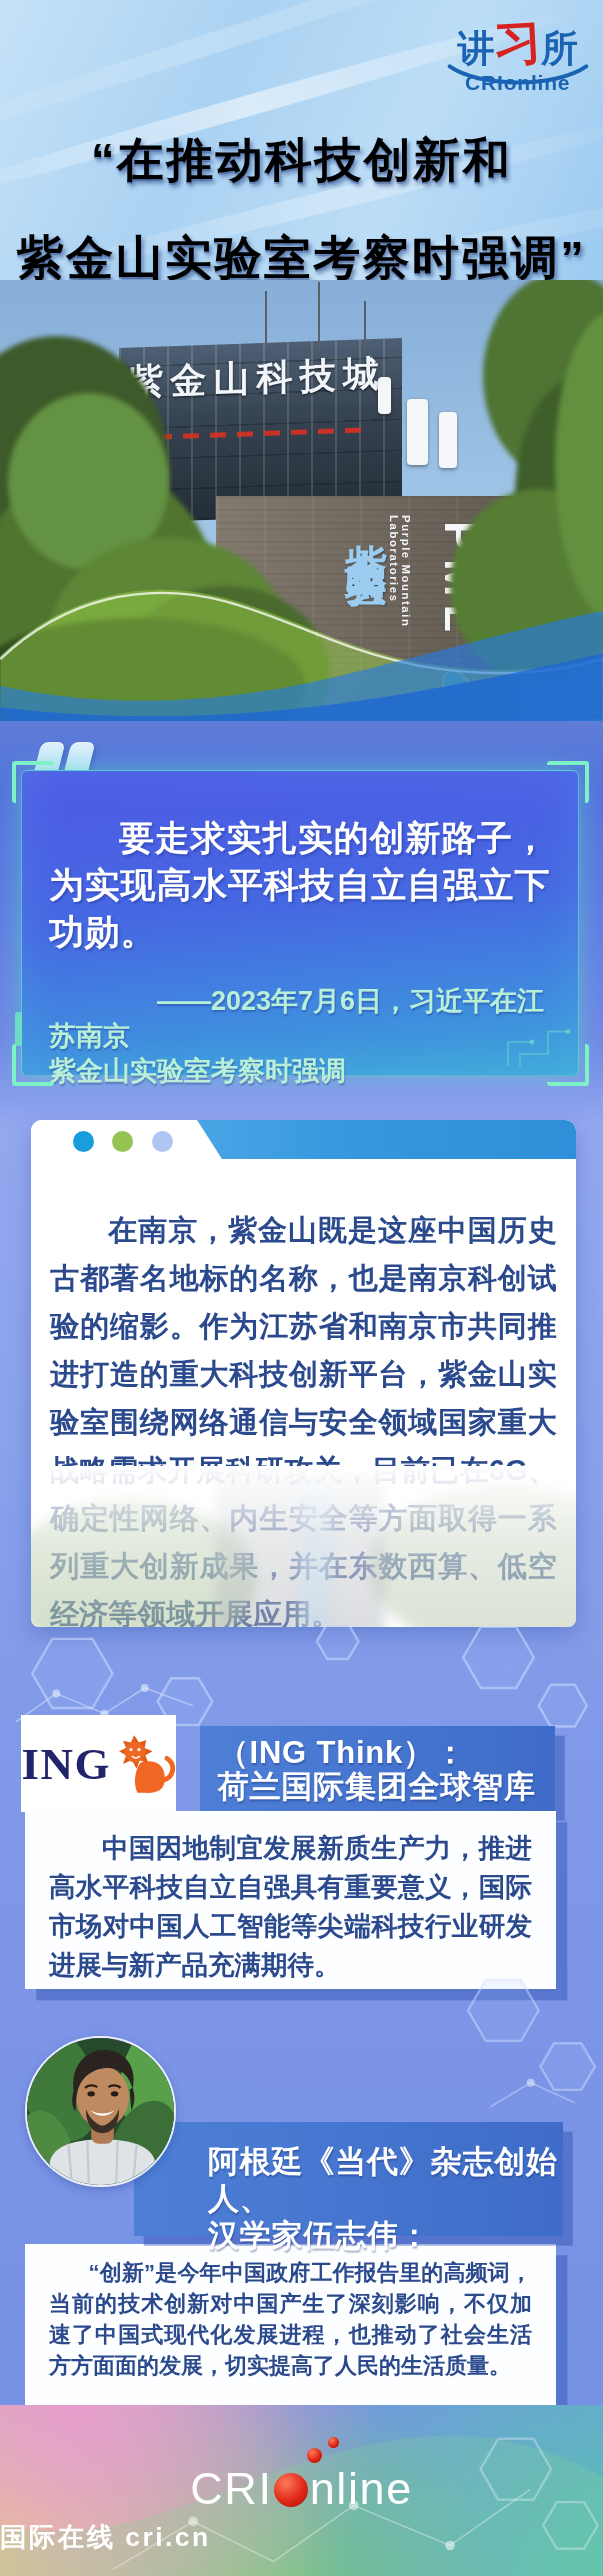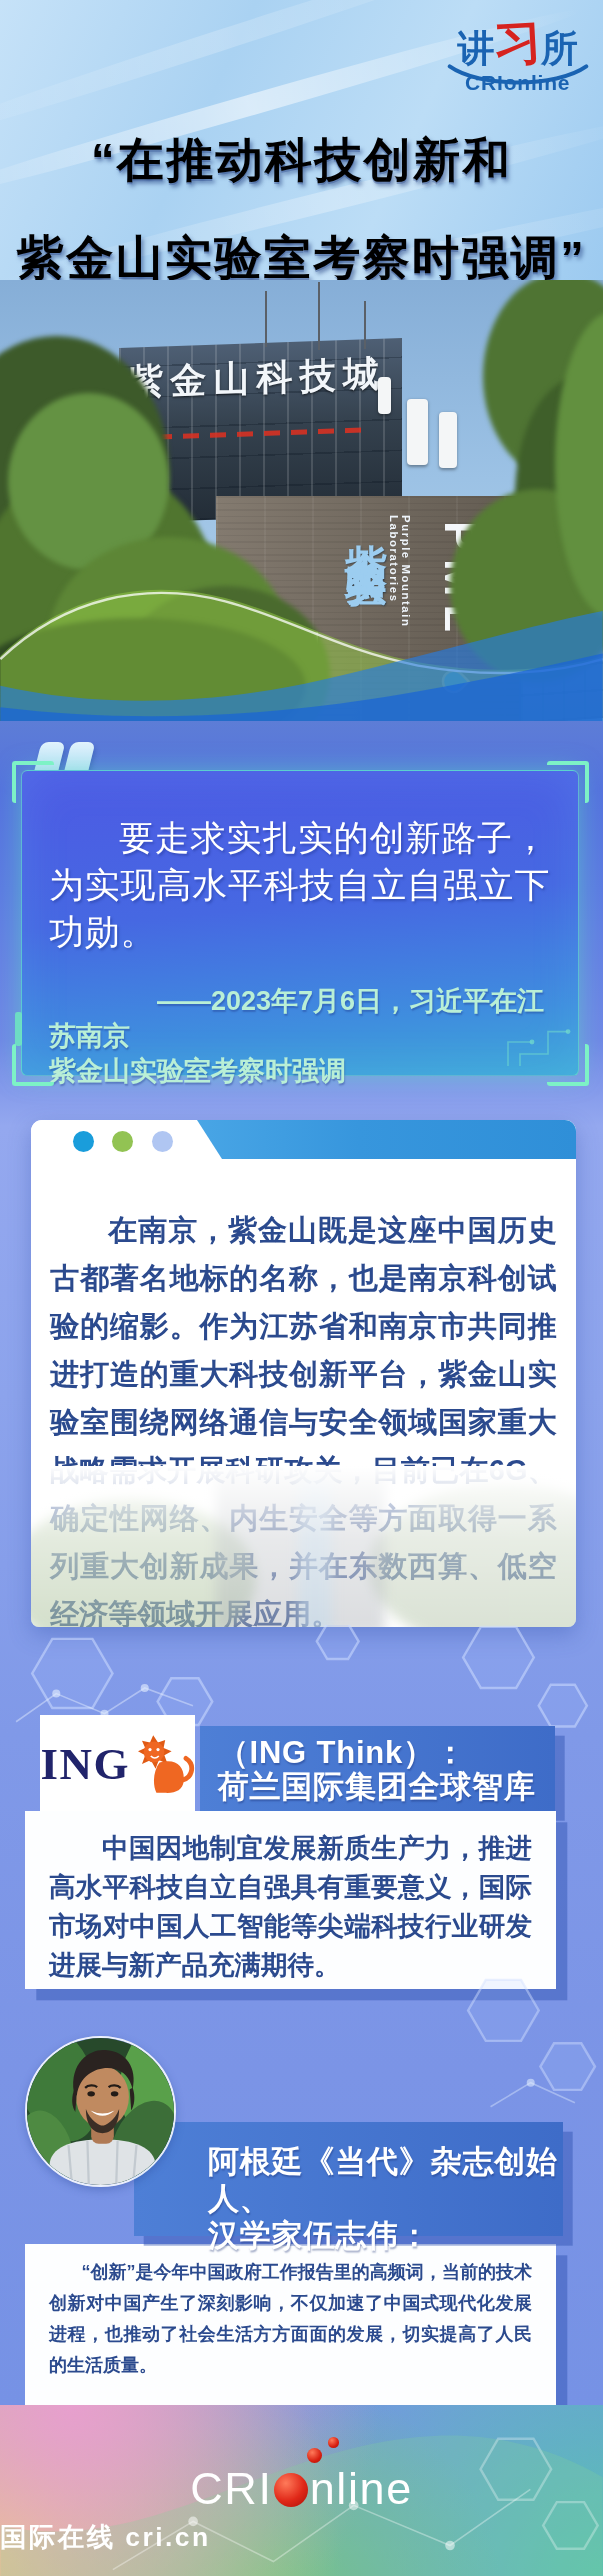--- a/index.html
+++ b/index.html
@@ -82,21 +82,21 @@
 .qbox{position:absolute;left:21px;top:770px;width:558px;height:306px;border-radius:6.4px;
   background:linear-gradient(175deg,#4d5ae4 0%,#4668e2 45%,#3f8ede 80%,#3fa8d8 100%);
   border:1.6px solid rgba(110,240,200,.6);
   box-shadow:0 0 24px rgba(90,230,190,.5),inset 0 0 48px rgba(120,230,255,.15)}
 .qb-c{position:absolute;width:42px;height:42px}
 .qb-tl{left:-10.5px;top:-10.5px;border-left:4.8px solid #7df2c6;border-top:4.8px solid #7df2c6;border-radius:3.2px}
 .qb-tr{right:-10.5px;top:-10.5px;border-right:4.8px solid #7df2c6;border-top:4.8px solid #7df2c6;border-radius:3.2px}
 .qb-bl{left:-10.5px;bottom:-10.5px;border-left:4.8px solid #7df2c6;border-bottom:4.8px solid #7df2c6;border-radius:3.2px}
 .qb-br{right:-10.5px;bottom:-10.5px;border-right:4.8px solid #7df2c6;border-bottom:4.8px solid #7df2c6;border-radius:3.2px}
 .qb-tab{position:absolute;left:-7.2px;top:241px;width:7.2px;height:34px;background:#6ee8c0;border-radius:2.4px;opacity:.85}
-.qtext{padding:43px 27px 0 27px;color:#fff;font-weight:400;font-size:35px;line-height:47px;
+.qtext{padding:43px 27px 0 27px;color:#fff;font-weight:700;font-size:35px;line-height:47px;
   letter-spacing:0.8px;text-shadow:1.6px 2.4px 2.4px rgba(25,45,130,.4)}
 .q-line{display:block}
 .q-indent{text-indent:2em}
 .qattr{margin-top:29px;padding:0 27px;color:#b9efd6;font-weight:700;font-size:27px;line-height:35px;
   text-shadow:0.8px 1.6px 1.6px rgba(25,45,130,.35)}
 .qa-1{display:block;text-indent:4em}
 .qa-2{display:block}
 .circuit{position:absolute;right:6.4px;bottom:4.8px;opacity:.7}
 
 
@@ -116,40 +116,40 @@
 .g2{left:338px;top:16px;width:273px;height:169px;background:#a3b896;opacity:.45}
 .g3{left:185px;top:0;width:169px;height:169px;background:#9aa0a8;opacity:.4;border-radius:6.4px}
 .g4{left:267px;top:8px;width:34px;height:161px;background:#bcd6ea;opacity:.55;border-radius:6.4px}
 .gfade{position:absolute;left:0;top:0;width:100%;height:100%;
   background:linear-gradient(180deg,#fff 0%,rgba(255,255,255,.45) 45%,rgba(255,255,255,.12) 100%)}
 
 
 .deco{position:absolute}
 
 
-.ing-logo-box{position:absolute;left:40px;top:1715px;width:155px;height:97px;background:#fff;
+.ing-logo-box{position:absolute;left:21px;top:1715px;width:155px;height:97px;background:#fff;
   display:flex;align-items:center;justify-content:center;gap:6.4px}
 .ing-word{font-family:"Liberation Serif",serif;font-weight:700;font-size:45px;color:#21246b;letter-spacing:1.6px}
 .banner{position:absolute;color:#fff;font-weight:900;
   background:linear-gradient(90deg,#4e7fd6,#3e6cc8);box-shadow:9.7px 9.7px 0 rgba(45,80,175,.45)}
 .ing-banner{left:200px;top:1726px;width:355px;height:85px;padding:9.7px 0 0 17.7px;
   font-size:31px;line-height:34px;letter-spacing:0.8px}
 .b-line{display:block;text-shadow:0.8px 1.6px 1.6px rgba(20,40,110,.35)}
 .parabox{position:absolute;background:#fdfeff;color:#2b4a8e;font-weight:700;text-align:justify;
   box-shadow:11.3px 11.3px 0 rgba(45,80,175,.45)}
 .ing-para{left:25px;top:1811px;width:531px;height:178px;padding:17.7px 24px 0 24px;
   font-size:26.5px;line-height:39px;text-indent:2em}
 
 
 .xp-circle{position:absolute;left:25px;top:2036px;width:151px;height:151px;border-radius:50%;
   overflow:hidden;border:2.4px solid rgba(255,255,255,.85);z-index:5;box-shadow:0 3.2px 8px rgba(40,70,150,.35)}
 .xp-banner{left:134px;top:2122px;width:429px;height:114px;padding:21px 0 0 74px;
   font-size:31px;line-height:37px;letter-spacing:0.8px;z-index:4}
 .xp-para{left:25px;top:2244px;width:531px;height:165px;padding:13px 24px 0 24px;
-  font-size:18px;line-height:31px;text-indent:1.8em}
+  font-size:22px;line-height:31px;text-indent:1.8em}
 
 
 .footer{position:absolute;left:0;top:2405px;width:603px;height:171px;overflow:hidden;
   background:radial-gradient(circle at 12% 0%,rgba(233,158,208,.95),rgba(233,158,208,0) 55%),
    radial-gradient(circle at 0% 88%,rgba(238,218,110,.95),rgba(238,218,110,0) 55%),
    radial-gradient(circle at 45% 118%,rgba(110,198,110,.9),rgba(110,198,110,0) 60%),
    radial-gradient(circle at 100% 105%,rgba(88,198,170,.9),rgba(88,198,170,0) 55%),
    linear-gradient(100deg,#a18bd8 0%,#7b92e6 45%,#6a9be0 100%)}
 .f-word{position:absolute;left:0;top:61px;width:603px;text-align:center;color:#fff;
   font-size:45px;font-weight:400;letter-spacing:1.6px;line-height:1}

